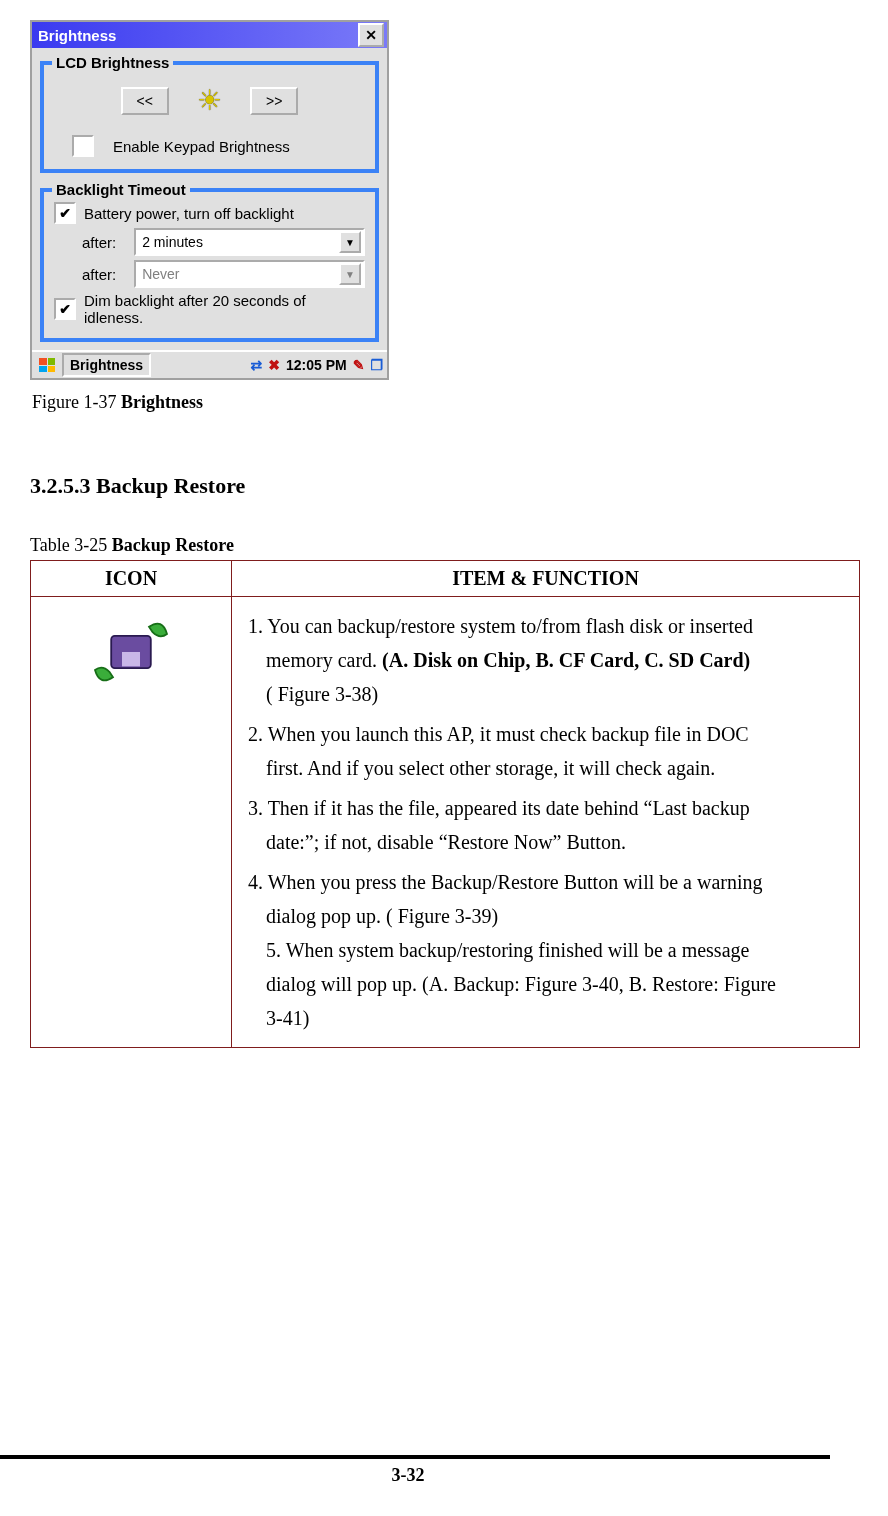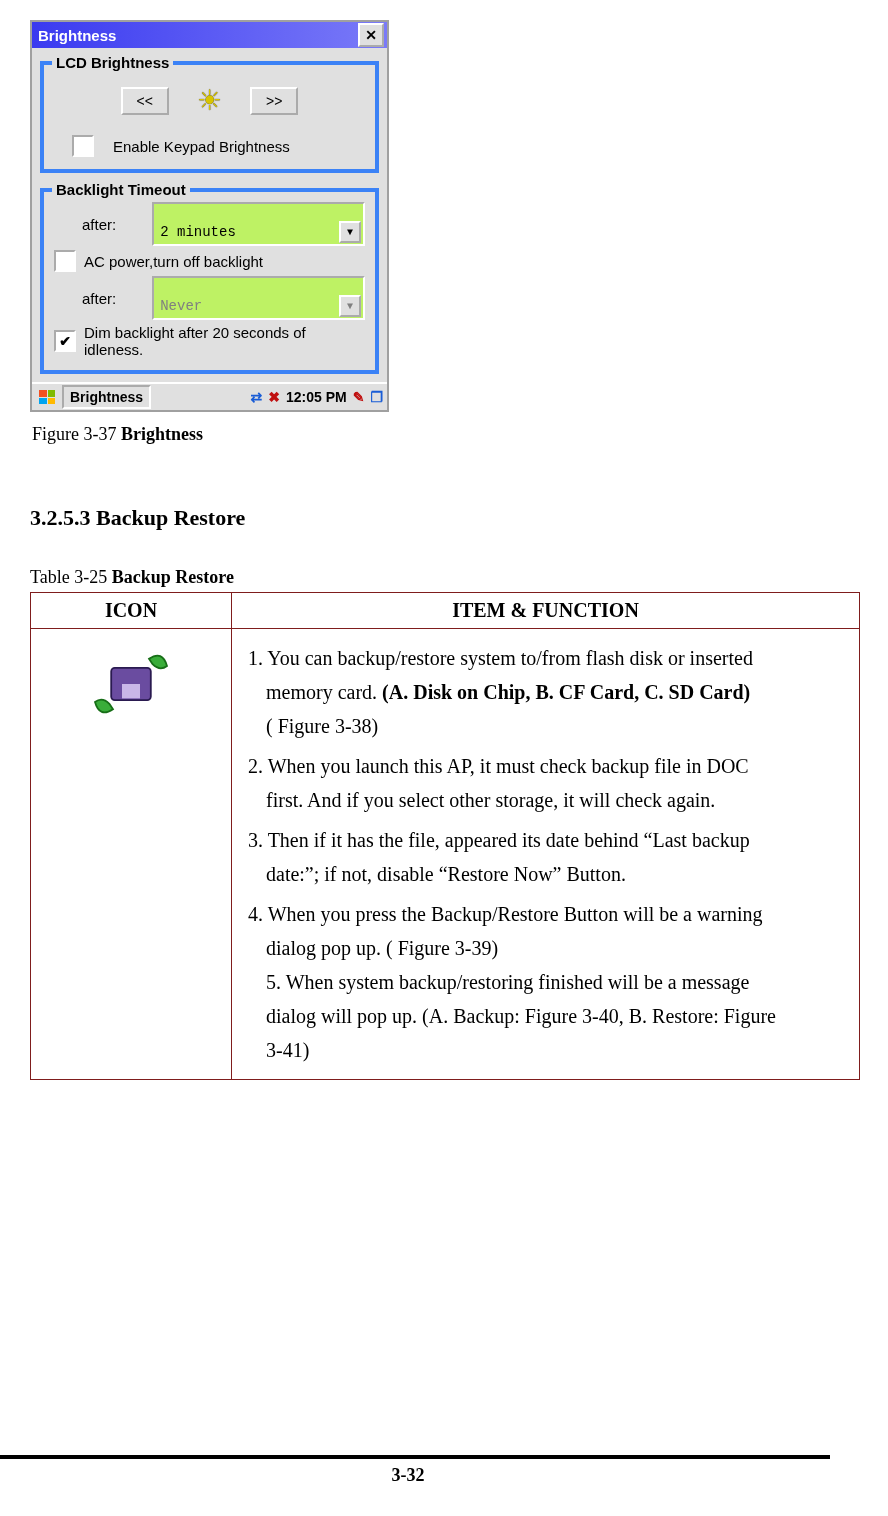--- a/index.html
+++ b/index.html
@@ -90,32 +90,31 @@
     border: 2px inset #fff;
     background: white;
     display: flex;
     align-items: center;
     justify-content: center;
     font-size: 14px;
     font-weight: bold;
     flex: 0 0 auto;
   }
   .chkbox.checked::before { content: "✔"; color: #000; }
-  .after-label { margin-left: 28px; margin-right: 28px; }
+  .after-label { margin-left: 28px; margin-right: 10px; }
   .dropdown {
     border: 2px inset #fff;
-    background: #bef264;
+    background: #ffffff;
     display: flex;
     align-items: center;
     justify-content: space-between;
     height: 24px;
     flex: 1;
-    padding: 16px 2px 0 6px;
-    font-size: 14px;
-    font-family: Liberation Mono, monospace;
+    padding: 0 2px 0 6px;
+    font-size: 14px;
   }
   .dropdown.disabled { color: #808080; }
   .dropdown .arrow {
     width: 18px;
     height: 18px;
     background: #e0e0e0;
     border: 2px outset #fff;
     display: flex;
     align-items: center;
     justify-content: center;
@@ -222,32 +221,32 @@
     </div>
     <div class="chk-row" style="margin-left:20px;gap:19px;">
       <div class="chkbox"></div>
       <span>Enable Keypad Brightness</span>
     </div>
   </fieldset>
 
   <fieldset>
     <legend>Backlight Timeout</legend>
 
+    <div class="chk-row">
+      <div class="chkbox checked"></div>
+      <span>Battery power, turn off backlight</span>
+    </div>
     <div class="row">
       <span class="after-label">after:</span>
       <div class="dropdown">
         <span>2 minutes</span>
         <span class="arrow">▼</span>
       </div>
     </div>
 
-    <div class="chk-row">
-      <div class="chkbox"></div>
-      <span>AC  power,turn off backlight</span>
-    </div>
     <div class="row">
       <span class="after-label">after:</span>
       <div class="dropdown disabled">
         <span>Never</span>
         <span class="arrow">▼</span>
       </div>
     </div>
 
     <div class="chk-row">
       <div class="chkbox checked"></div>
@@ -269,21 +268,21 @@
       <span class="tray-icon" style="color:#1a5dd6">⇄</span>
       <span class="tray-icon" style="color:#c01010">✖</span>
       <span>12:05 PM</span>
       <span class="tray-icon" style="color:#c01010">✎</span>
       <span class="tray-icon" style="color:#1a5dd6">❐</span>
     </div>
   </div>
 </div>
 
 <p class="figure-caption">
-  <span>Figure 3-37 </span><b>Brightness</b>
+  <span>Figure 1-37 </span><b>Brightness</b>
 </p>
 
 <div class="section-heading">3.2.5.3 Backup Restore</div>
 
 <p class="table-caption">
   <span>Table 3-25 </span><b>Backup Restore</b>
 </p>
 
 <table class="doc-table">
   <thead>

